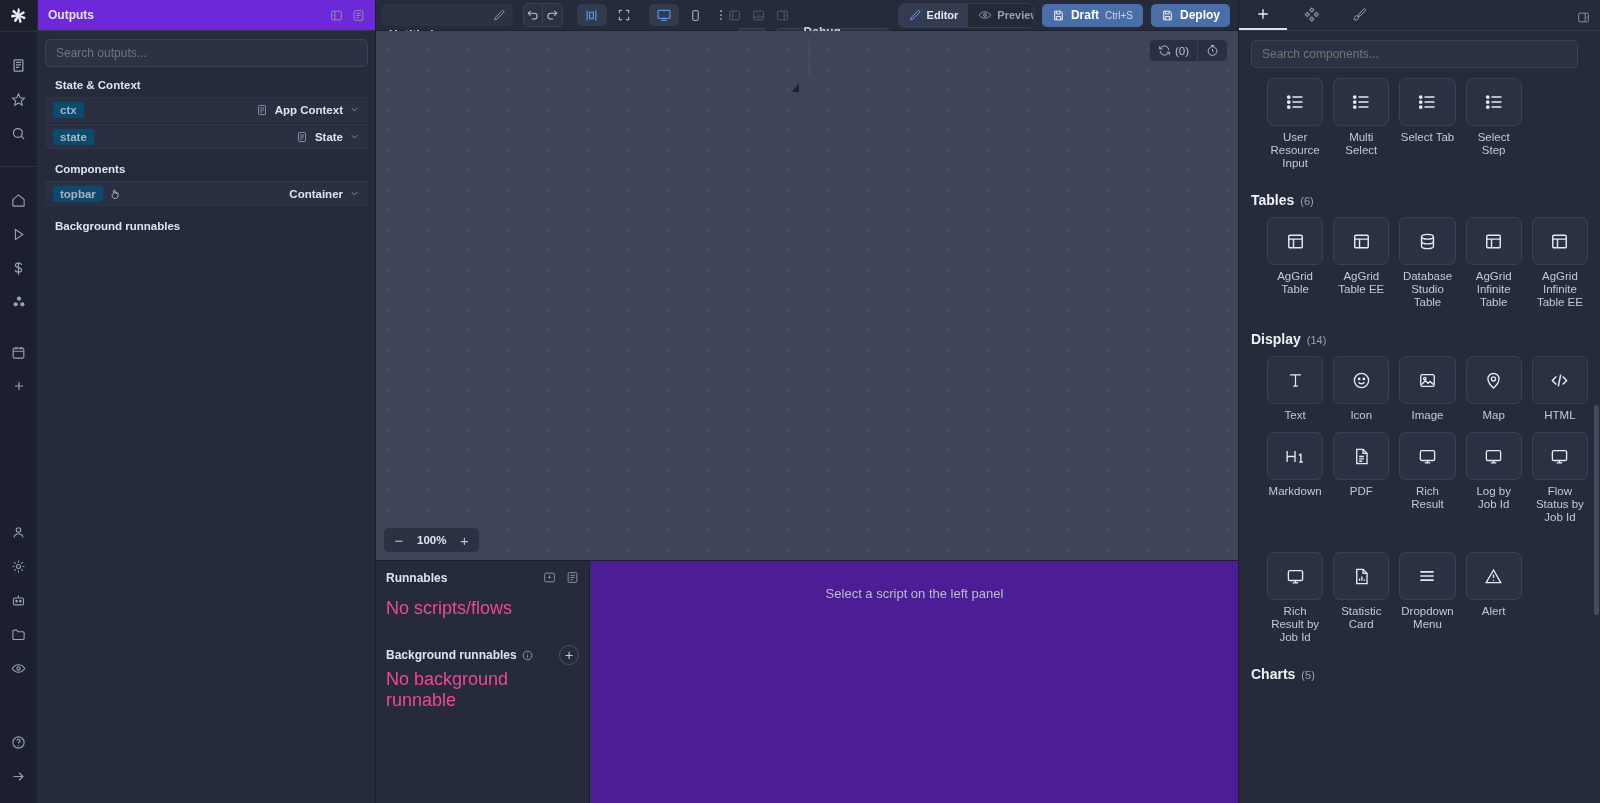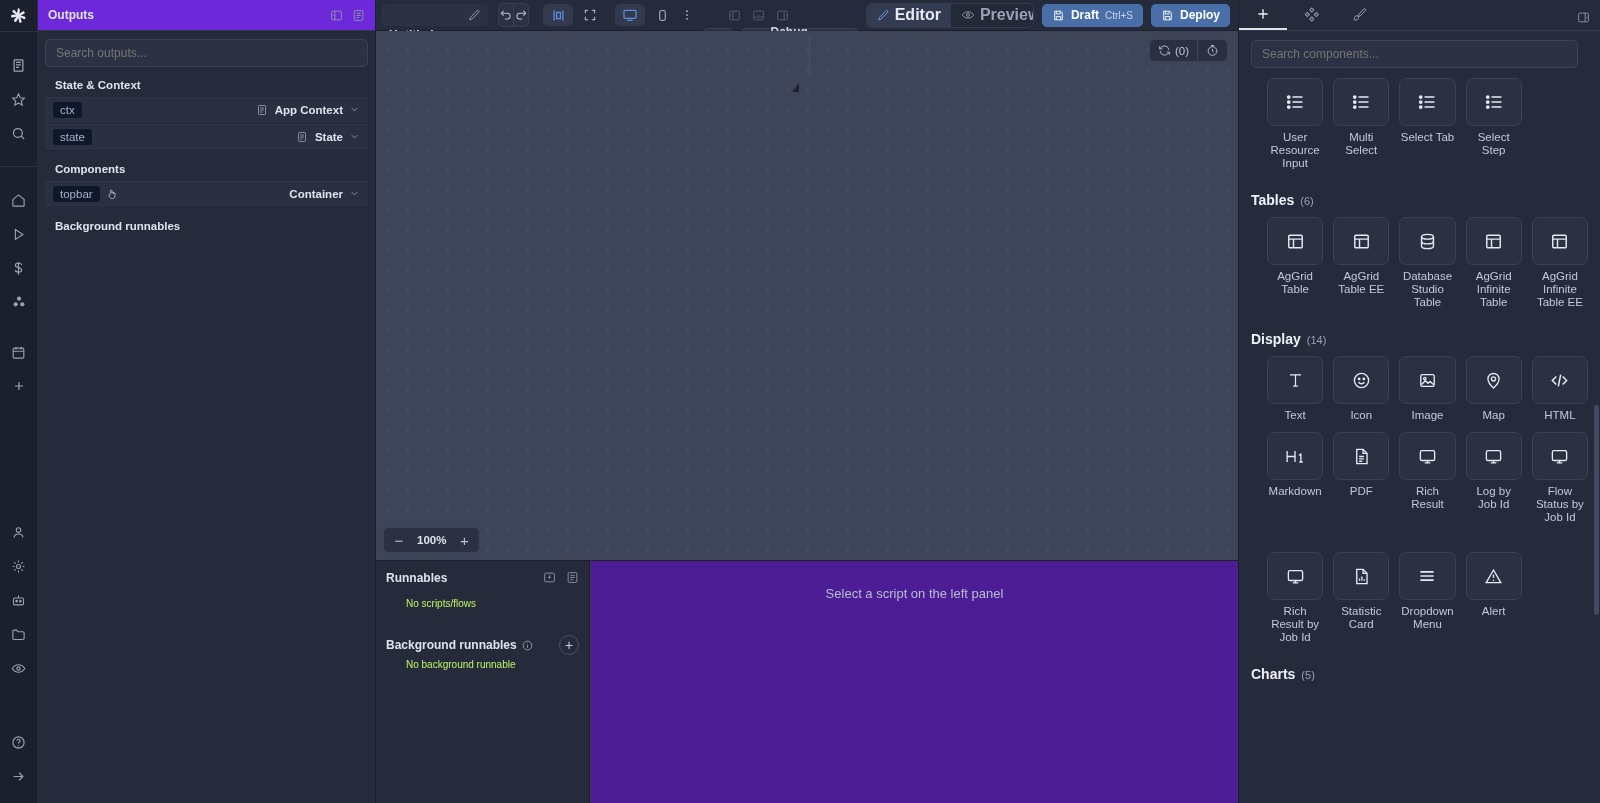--- a/index.html
+++ b/index.html
@@ -62,22 +62,22 @@
   }
   .out-row {
     height: 25px; display: flex; align-items: center;
     padding: 0 8px 0 8px;
     border-top: 1px solid #2f3547;
     border-bottom: 1px solid #2f3547;
     background: #2a3042;
     margin-bottom: 2px;
   }
   .chip {
-    background: #0f172a; border-radius: 3px; padding: 2px 7px;
-    font-size: 11.5px; color: #a8b0c4;
+    background: #0c4a6e; border-radius: 3px; padding: 2px 7px;
+    font-size: 11.5px; color: #a8b0c4; font-weight: bold;
   }
   .out-spacer { flex: 1; }
   .out-icon { color: #8d95aa; display: flex; margin-right: 7px; }
   .out-type { font-size: 11.5px; font-weight: bold; color: #dfe3ec; }
   .out-caret { color: #8d95aa; margin-left: 6px; display: flex; }
   .hand-cursor { margin-left: 6px; color: #c8cddb; display: flex; }
 
   
   .center { flex: 1 1 auto; display: flex; flex-direction: column; min-width: 0; }
 
@@ -114,21 +114,21 @@
     display: flex; align-items: center; gap: 6px; color: #ccd2e0; font-size: 12px; font-weight: bold;
     background: #2a3042;
     margin-top: 48px;
   }
   .outline-btn .muted { color: #8d95aa; font-weight: normal; }
   .seg {
     display: flex; background: #242938; border: 1px solid #353c50; border-radius: 6px; overflow: hidden;
   }
   .seg-item {
     height: 23px; padding: 0 10px; display: flex; align-items: center; gap: 5px;
-    font-size: 16px; font-weight: bold; color: #9aa2b6;
+    font-size: 11px; font-weight: bold; color: #9aa2b6;
   }
   .seg-item.on { background: #343c52; color: #e7eaf2; }
   .blue-btn {
     height: 23px; padding: 0 10px; border-radius: 5px; background: #4a6fa8;
     display: flex; align-items: center; gap: 6px; color: #ffffff; font-size: 12px; font-weight: bold;
   }
   .blue-btn .kbd { color: #c7d5ec; font-weight: normal; font-size: 10px; }
 
   
   .canvasrow { flex: 1 1 auto; display: flex; min-height: 0; }
@@ -165,21 +165,21 @@
   
   .bottomrow { height: 243px; display: flex; border-top: 1px solid #1b1f2e; }
   .runnables {
     width: 214px; flex: 0 0 214px; background: #262b3b;
     border-right: 1px solid #1b1f2e; padding: 0 10px;
   }
   .rn-header { display: flex; align-items: center; height: 33px; }
   .rn-title { font-size: 12px; font-weight: bold; color: #dfe3ec; }
   .rn-spacer { flex: 1; }
   .rn-icon { color: #8d95aa; margin-left: 10px; display: flex; }
-  .rn-empty { font-size: 10px; color: #bef264; padding-top: 4px; margin-left: 20px; }
+  .rn-empty { font-size: 18px; color: #ec4899; padding-top: 4px; }
   .rn-sub { display: flex; align-items: center; padding-top: 26px; }
   .rn-sub-title { font-size: 12px; font-weight: bold; color: #dfe3ec; }
   .rn-info { color: #9aa2b6; margin-left: 5px; display: flex; }
   .rn-plus {
     width: 20px; height: 20px; border-radius: 50%; border: 1px solid #4a5167;
     display: flex; align-items: center; justify-content: center; color: #c4cbdb; font-size: 14px;
   }
   .scriptpane {
     flex: 1 1 auto; background: #4c1d95; display: flex; align-items: flex-start; justify-content: center;
     border-left: 1px solid #353b4e;

